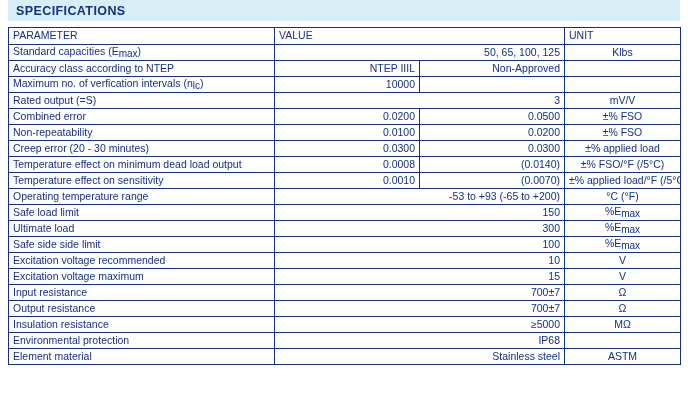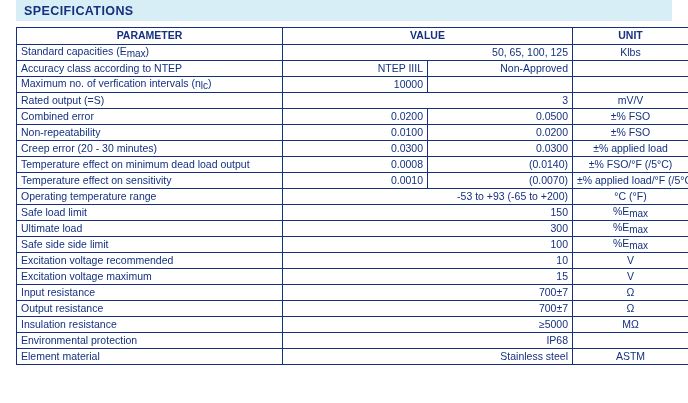--- a/index.html
+++ b/index.html
@@ -13,21 +13,21 @@
     font-family: "Liberation Sans", sans-serif;
     font-size: 11px;
     color: #15317e;
     overflow: hidden;
   }
   .page {
     width: 688px;
     height: 348px;
     position: relative;
     box-sizing: border-box;
-    padding: 0 16px;
+    padding: 0 8px;
   }
   .title-bar {
     height: 21px;
     background: #d8eef6;
     display: flex;
     align-items: center;
     padding-left: 8px;
     margin-bottom: 6px;
   }
   .title-bar .title {
@@ -47,22 +47,22 @@
     line-height: 1.05;
     height: 15px;
     padding: 0 4px;
     color: #15317e;
     font-weight: normal;
     vertical-align: middle;
     overflow: hidden;
     white-space: nowrap;
   }
   table.spec th {
-    font-weight: bold;
-    text-align: center;
+    font-weight: normal;
+    text-align: left;
     height: 16px;
     margin-top: 20px;
   }
   .col-param { width: 266px; }
   .col-v1 { width: 145px; }
   .col-v2 { width: 145px; }
   .col-unit { width: 116px; }
   td.param {
     text-align: left;
     font-weight: bold;

